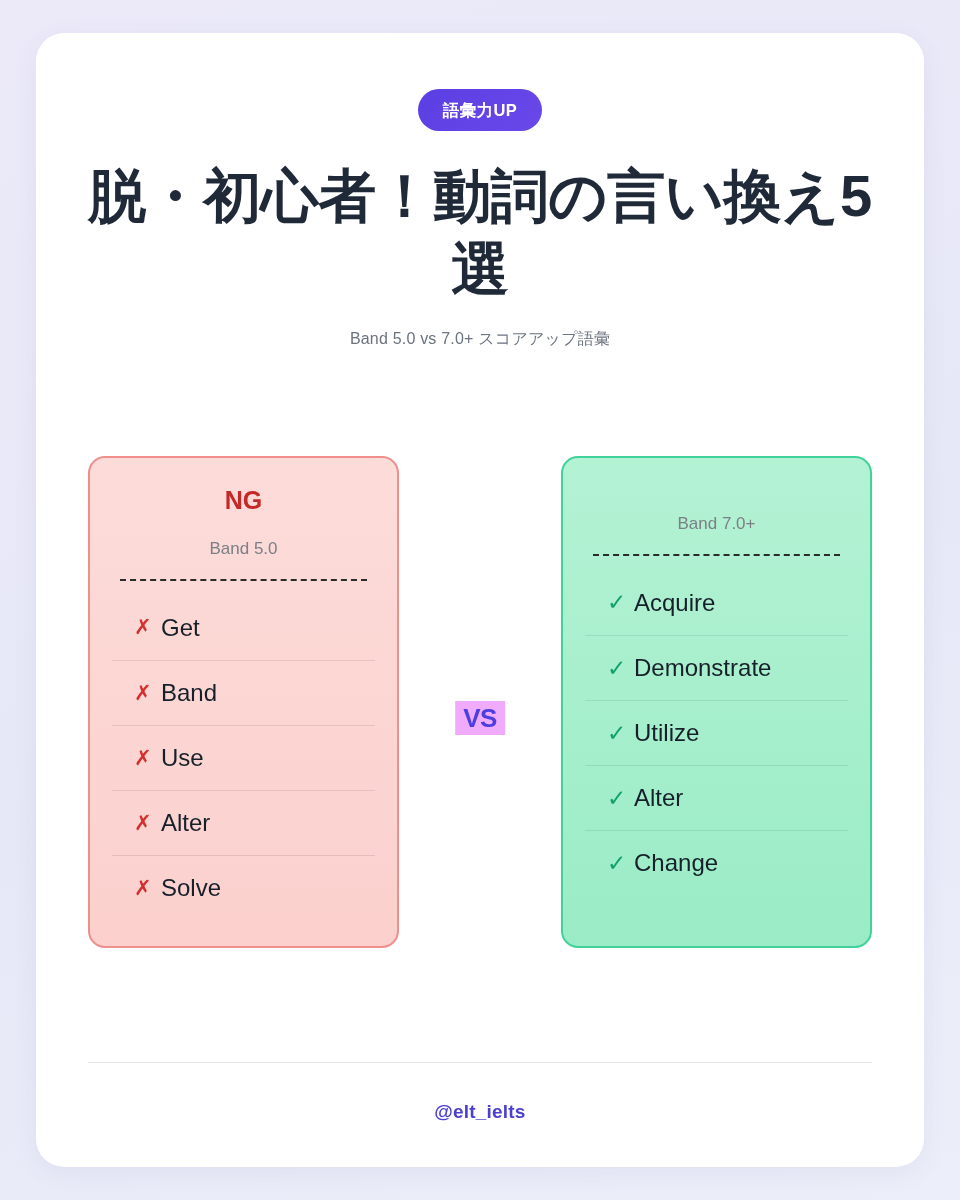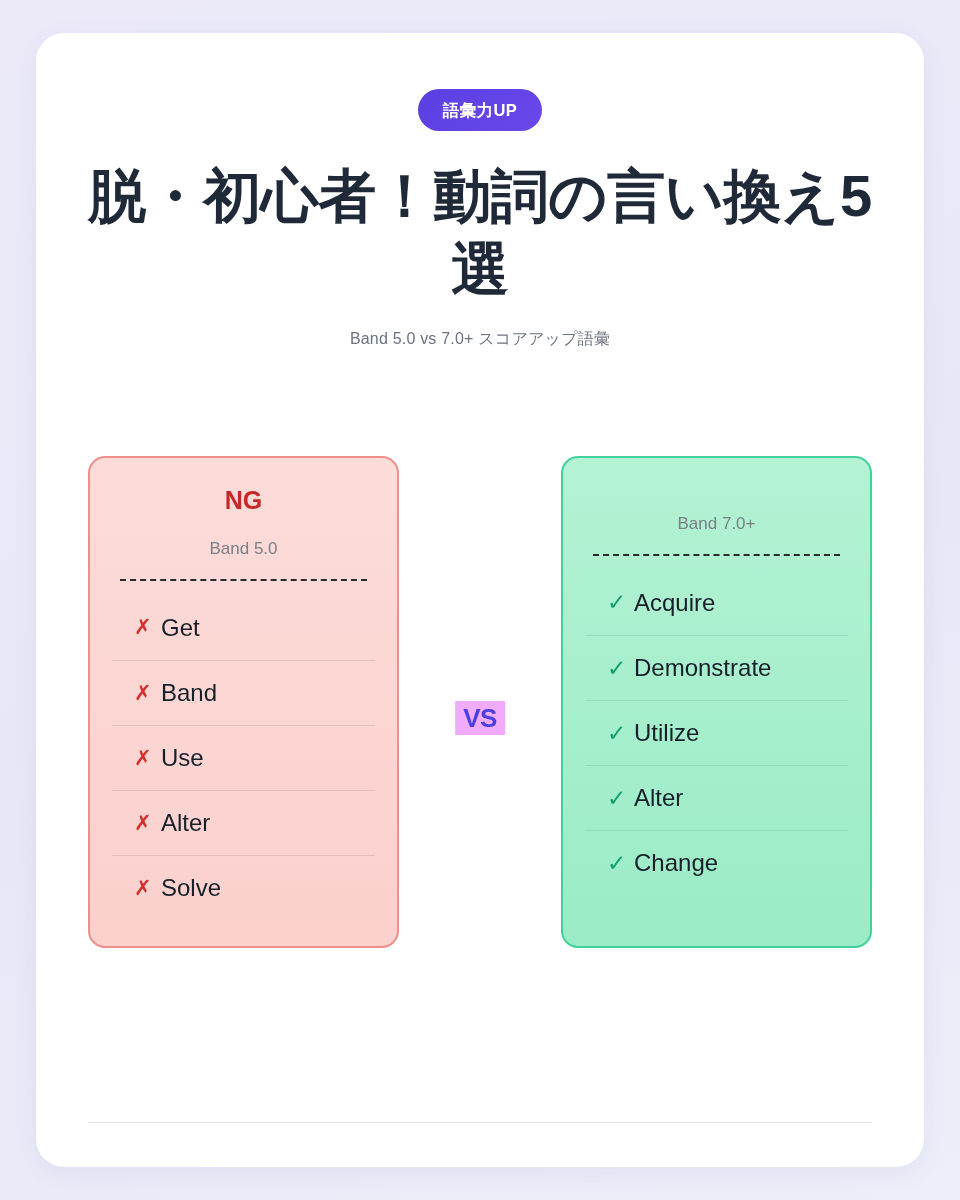--- a/index.html
+++ b/index.html
@@ -275,16 +275,17 @@
             <span>Change</span>
           </li>
         </ul>
       </div>
 
       <div class="vs">VS</div>
     </div>
 
     <div class="footer">
       <div class="divider"></div>
+      <div class="handle">@elt_ielts</div>
     </div>
 
   </div>
 </div>
 
 </body></html>

